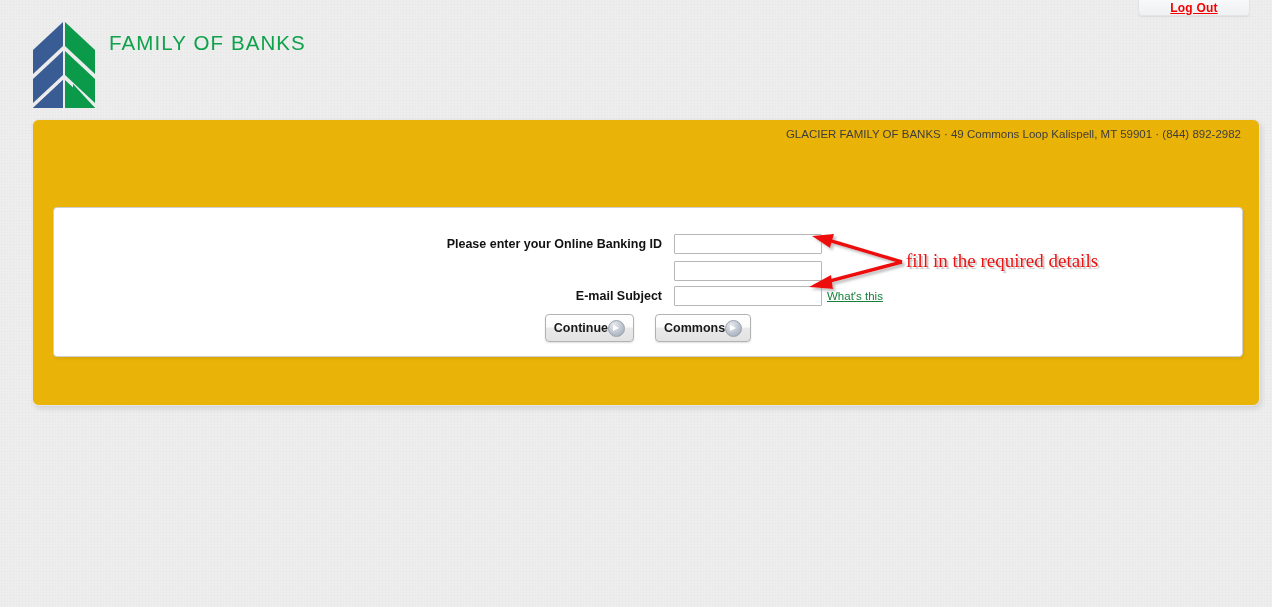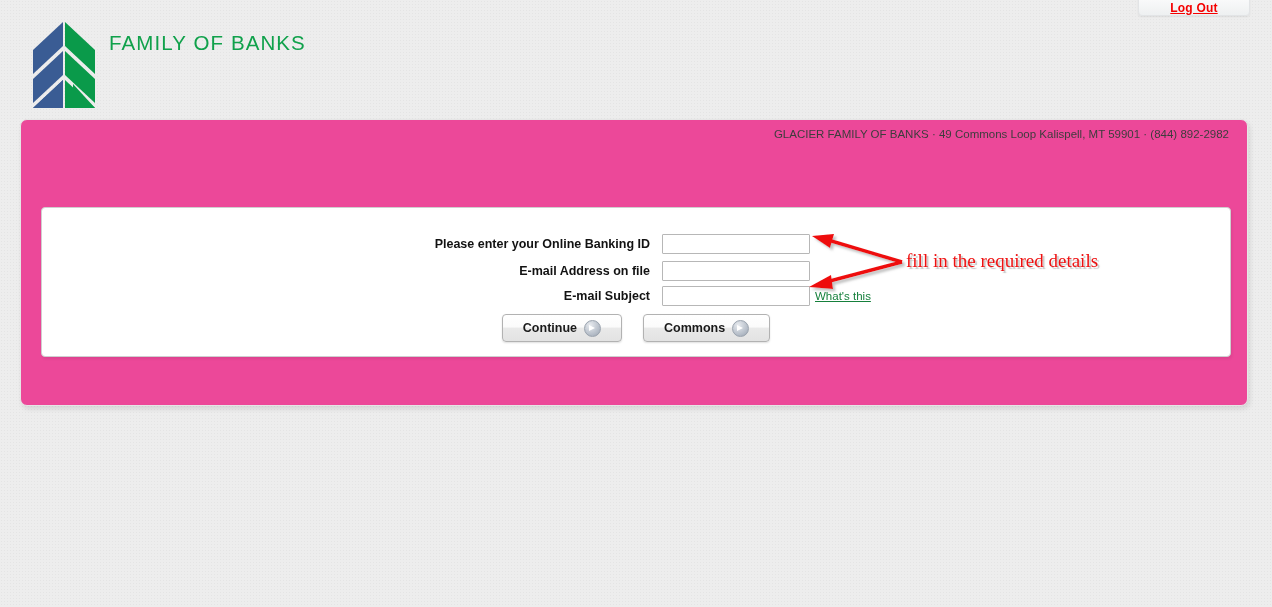--- a/index.html
+++ b/index.html
@@ -82,25 +82,25 @@
     line-height: 22px;
     color: #10a14b;
     letter-spacing: 1.1px;
     margin-top: 2px;
     font-family: "Liberation Sans", sans-serif;
   }
 
   
   #main-panel {
     position: absolute;
-    left: 20px;
+    left: 32px;
     top: 119px;
     width: 1228px;
     height: 287px;
-    background: #ec4899;
+    background: #eab308;
     border: 1px solid #e6e6e6;
     border-radius: 7px;
     box-shadow: 2px 3px 5px rgba(0,0,0,0.10);
     box-sizing: border-box;
   }
   #bank-address {
     position: absolute;
     right: 18px;
     top: 8px;
     font-size: 11.5px;
@@ -229,22 +229,21 @@
     gap: 21px;
   }
   .action-button {
     height: 26px;
     background: linear-gradient(#ffffff 0%, #fbfbfb 45%, #e9e9e9 52%, #e3e3e3 100%);
     border: 1px solid #b2b2b2;
     border-radius: 4px;
     box-shadow: 0 1px 2px rgba(0,0,0,0.13);
     display: flex;
     align-items: center;
-    padding: 0 20px;
-    gap: 7px;
+    padding: 0 8px;
     cursor: pointer;
     font-family: "Liberation Sans", sans-serif;
   }
   .action-button .btn-label {
     font-size: 12.5px;
     font-weight: bold;
     color: #1a1a1a;
   }
   .arrow-circle {
     width: 17px;
@@ -321,21 +320,20 @@
 
 
   <div id="form-box">
 
     <div class="form-row" id="row-0">
       <div class="field-label">Please enter your Online Banking ID</div>
       <input class="field-input" type="text" value="" style="">
     </div>
 
     <div class="form-row" id="row-1">
-      <div class="field-label">E-mail Address on file</div>
       <input class="field-input" type="text" value="" style="">
     </div>
 
     <div class="form-row" id="row-2">
       <div class="field-label">E-mail Subject</div>
       <input class="field-input" type="text" value="" style="">
       <span id="whats-this-link">What's this</span>
     </div>
 
     <div id="button-row">

